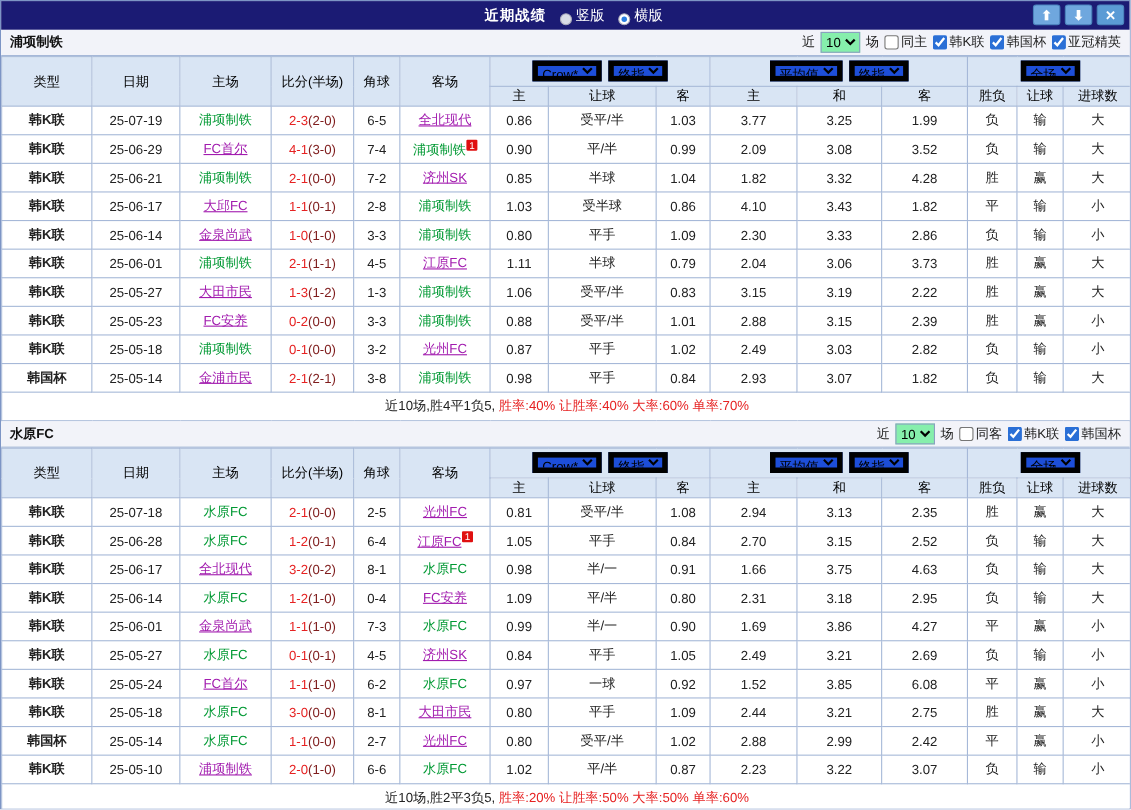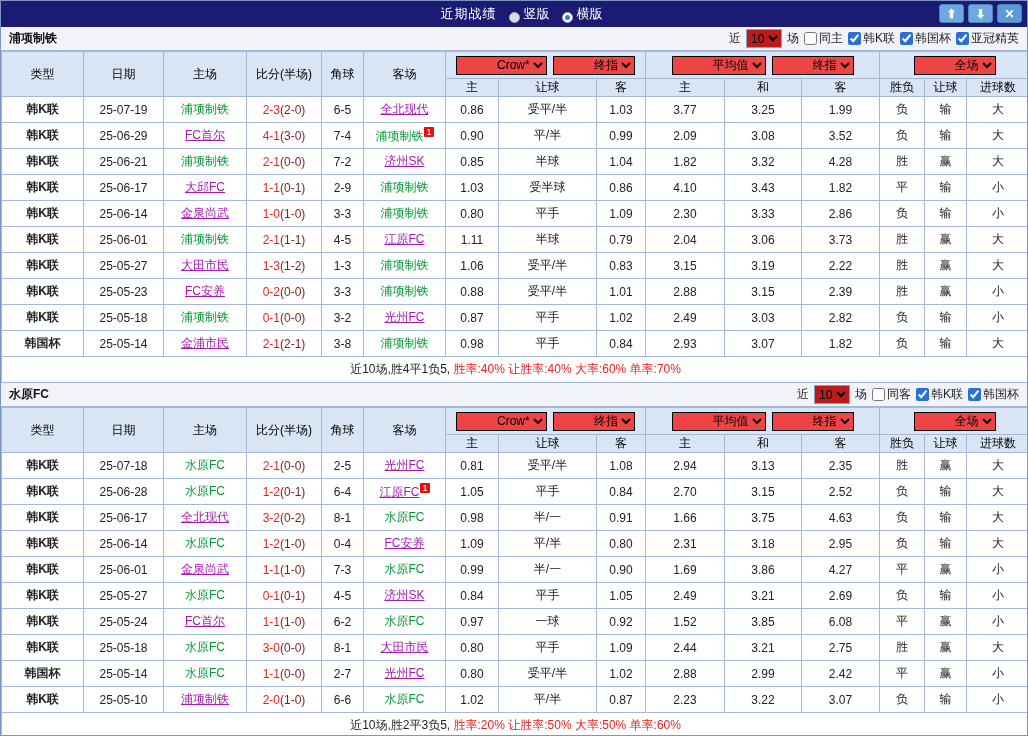--- a/index.html
+++ b/index.html
@@ -3,44 +3,44 @@
 <meta charset="utf-8">
 <style>
   * { box-sizing: border-box; }
   html,body { margin:0; padding:0; background:#fff; }
   body { font-family:"Liberation Sans","DejaVu Sans",sans-serif; }
   .app { width:1028px; height:736px; border:1px solid #7d95c5; overflow:hidden; background:#fff; }
 
   
   .titlebar { height:26px; background:#1b1b74; position:relative; display:flex; align-items:center; }
   .title-center { margin:0 auto; display:flex; align-items:center; gap:12px; color:#fff; font-size:13px; }
-  .title { font-weight:normal; letter-spacing:1px;margin-left:15px; }
+  .title { font-weight:bold; letter-spacing:1px;margin-left:15px; }
   .radio-opt { display:flex; align-items:flex-end; gap:4px; cursor:pointer; }
   .radio { width:11px; height:11px; border-radius:50%; background:#d9dce6; border:1px solid #aab; position:relative; display:inline-block; }
   .radio.on { background:#fff; }
   .radio.on::after { content:""; position:absolute; left:2px; top:2px; right:2px; bottom:2px; border-radius:50%; background:#2a7de1; }
   .tbtns { position:absolute; right:5px; top:3px; display:flex; gap:4px; }
   .tbtn { width:25px; height:19px; background:#6fa7de; border:1px solid #4c85bd; border-radius:3px; color:#fff; font-size:12px; line-height:16px; text-align:center; cursor:pointer; padding:0; font-weight:bold; }
   .tbtn.close { background:#5b9bd5; }
 
   
   .filterbar { height:24px; background:#f2f3f9; border-bottom:1px solid #a6b8d8; display:flex; align-items:center; padding:0 8px; font-size:12px; color:#222; }
   .team-name { font-weight:bold; margin-right:auto; color:#111; }
   .filters { display:flex; align-items:center; gap:5px; }
-  .filters select { font-size:12px; height:19px; border:1px solid #8aa0c0; background:#b91c1c; }
+  .filters select { font-size:12px; height:19px; border:1px solid #8aa0c0; background:#86efac; }
   .cb { display:flex; align-items:center; gap:2px; cursor:pointer; }
   .cb input { width:13px; height:13px; margin:0; accent-color:#2a6fd6; }
 
   
   .grid { width:100%; border-collapse:collapse; table-layout:fixed; }
   .grid th, .grid td { border:1px solid #a6b8d8; text-align:center; font-size:12px; padding:0 1px; overflow:hidden; white-space:nowrap; color:#222; }
   .grid thead th { background:#d9e5f4; font-weight:normal; color:#000; }
   .grid thead tr.r1 th { height:27px; }
   .grid thead tr.r2 th { height:15px; }
-  .ghd select { font-size:12px; height:19px; border:1px solid #000000; background:#ef4444; margin:0 3px;padding-left:36px; }
+  .ghd select { font-size:12px; height:19px; border:5px solid #000000; background:#1d4ed8; margin:0 3px; }
   .grid tbody td { height:26px; background:#fff; }
   .league-k  { background:#2255cc; color:#fff; font-weight:bold; }
   .league-cup{ background:#5c2d91; color:#fff; font-weight:bold; }
   .focus { color:#009933; }
   .team  { color:#a21caf;text-decoration:underline; }
   .score-main { color:#e62222; }
   .score-half { color:#7f1d1d; }
   .odds { color:#2b2b88; }
   .hcap { color:#333; }
   .res-win  { color:#e62222; }
@@ -191,21 +191,21 @@
               <td class="odds">4.28</td>
               <td class="res res-win">胜</td>
               <td class="res res-win">赢</td>
               <td class="res res-win">大</td>
             </tr>
             <tr>
               <td class="league-k">韩K联</td>
               <td class="date">25-06-17</td>
               <td><span class="team">大邱FC</span></td>
               <td><span class="score-main">1-1</span><span class="score-half">(0-1)</span></td>
-              <td class="corner">2-9</td>
+              <td class="corner">2-8</td>
               <td><span class="focus">浦项制铁</span></td>
               <td class="odds">1.03</td>
               <td class="hcap">受半球</td>
               <td class="odds">0.86</td>
               <td class="odds">4.10</td>
               <td class="odds">3.43</td>
               <td class="odds">1.82</td>
               <td class="res res-draw">平</td>
               <td class="res res-lose">输</td>
               <td class="res res-lose">小</td>

